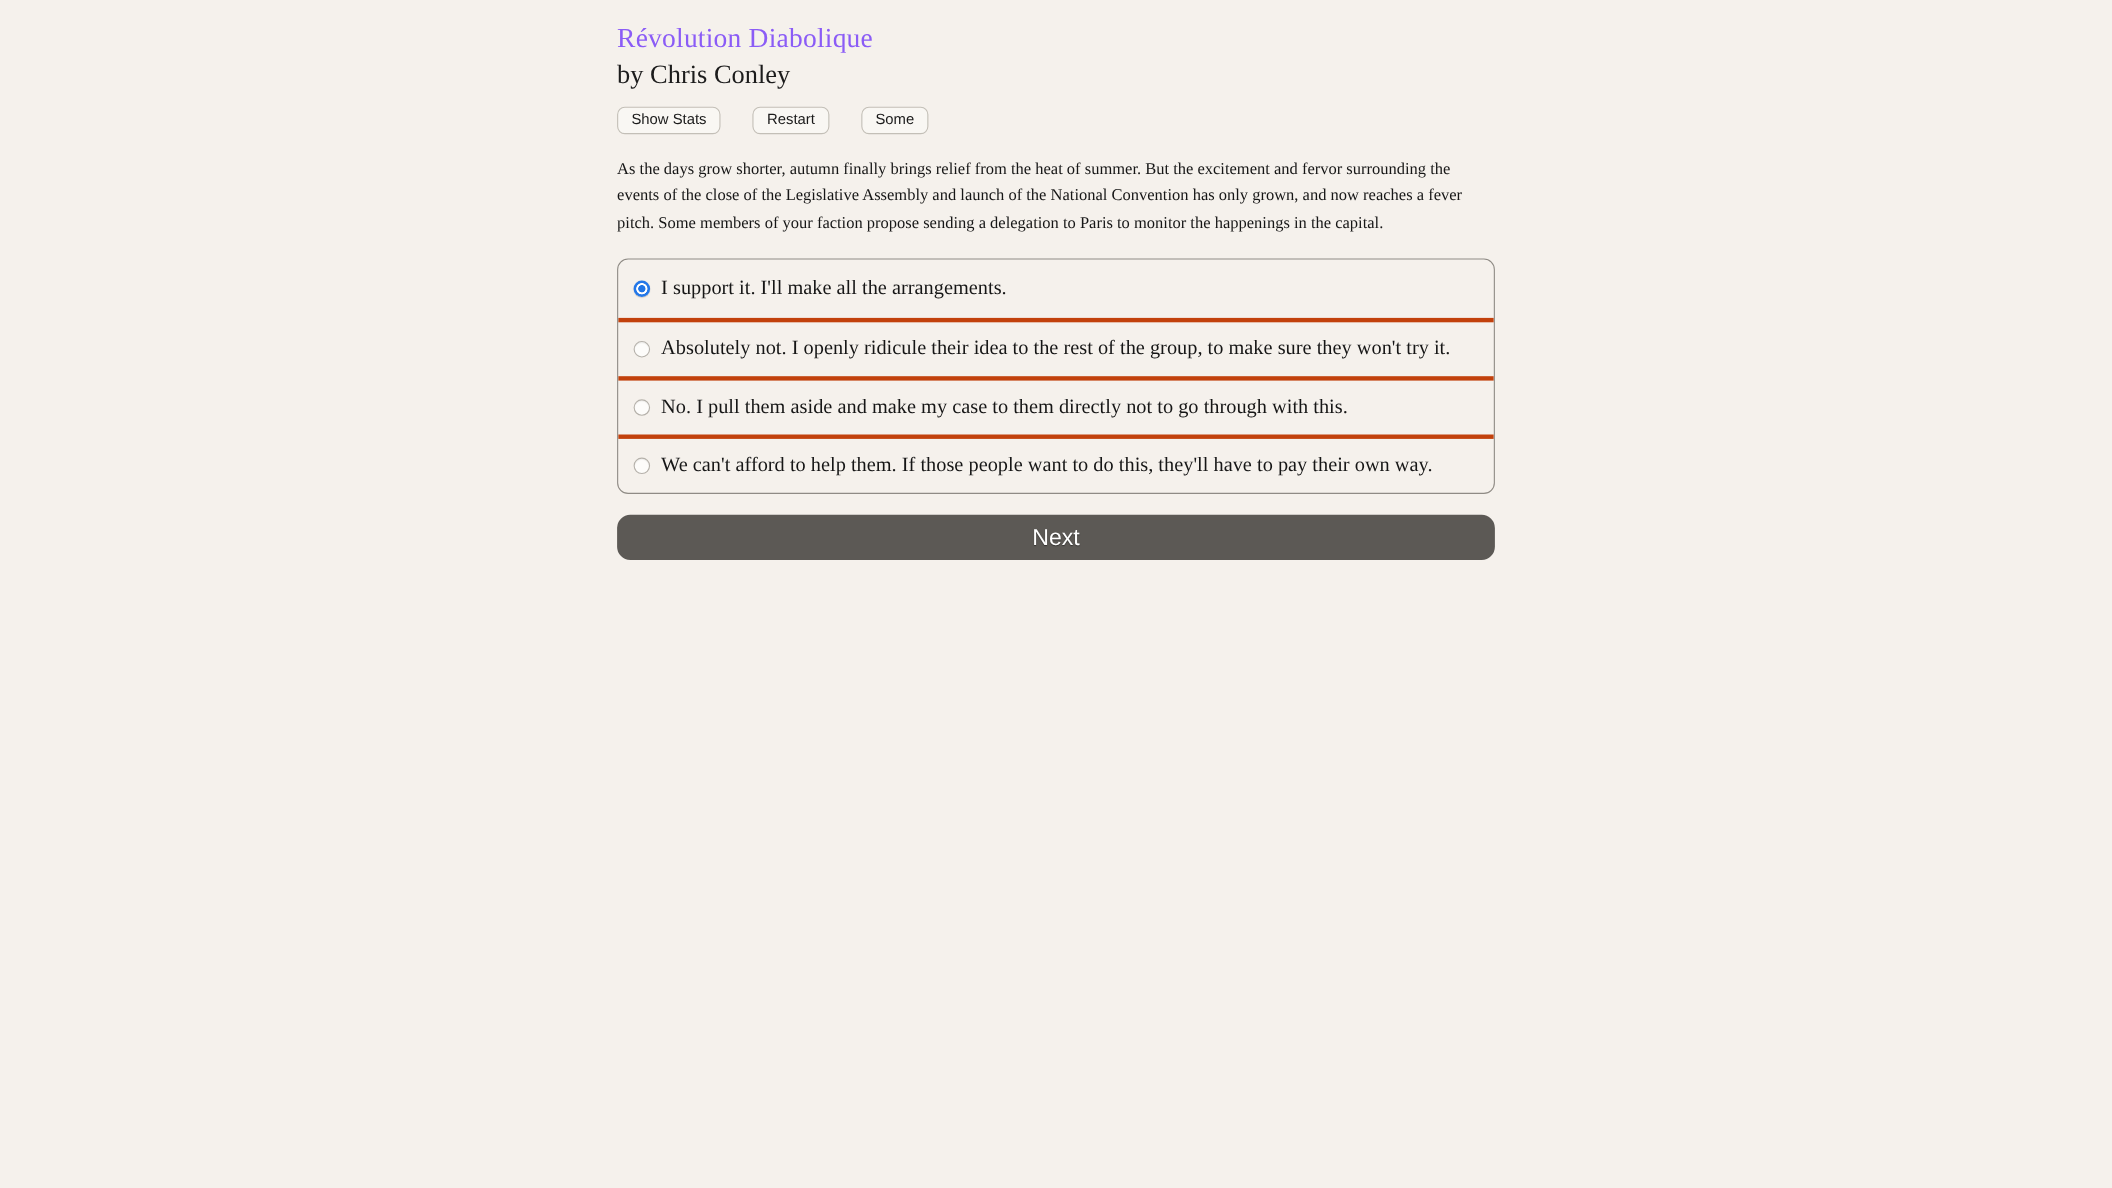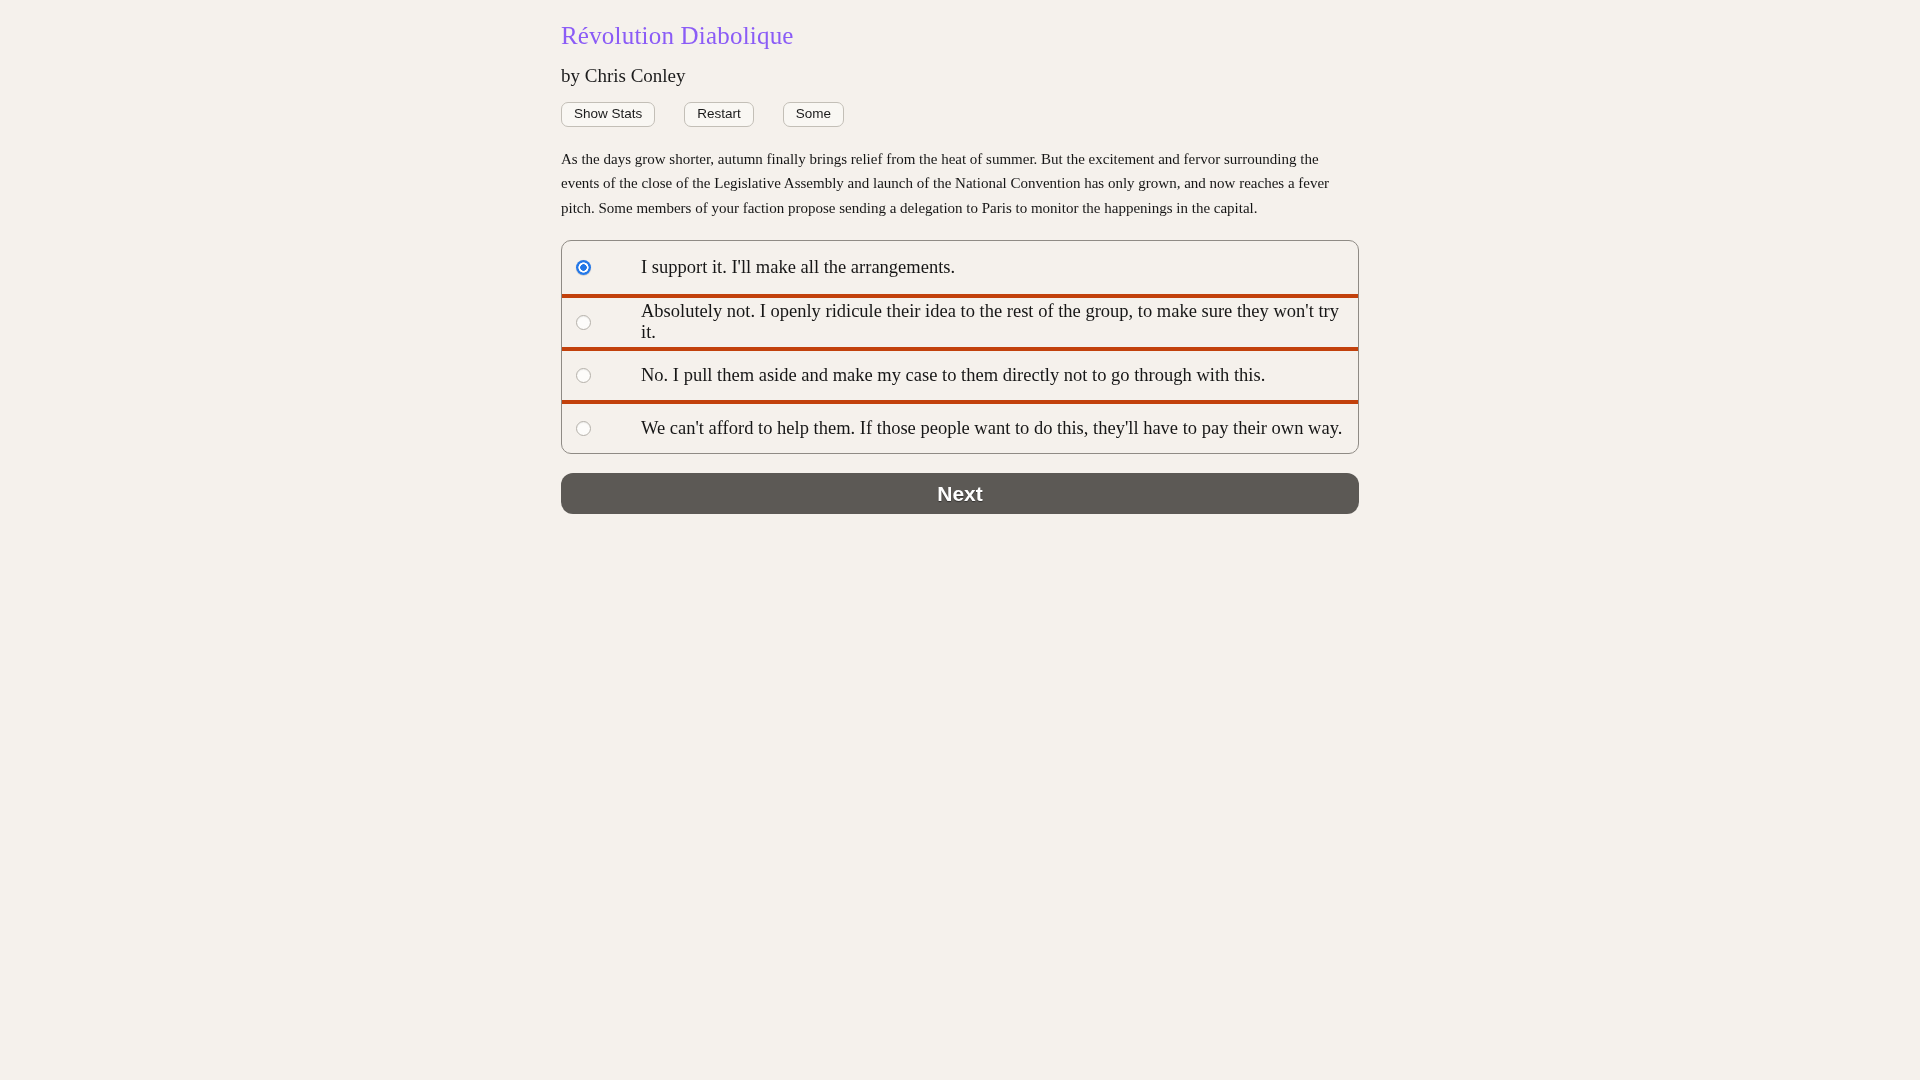--- a/index.html
+++ b/index.html
@@ -15,22 +15,22 @@
     margin: 0 auto;
     padding-top: 22px;
   }
   h1.story-title {
     font-size: 25px;
     font-weight: normal;
     letter-spacing: 0.2px;
     color: #8b5cf6;
   }
   .story-author {
-    margin-top: 15px;
-    font-size: 19px;
+    margin-top: 5px;
+    font-size: 24px;
     color: #1c1c1c;
   }
   .toolbar {
     margin-top: 15px;
     display: flex;
     gap: 29px;
   }
   .toolbar button {
     font-family: "Liberation Sans", sans-serif;
     font-size: 13.5px;
@@ -80,34 +80,33 @@
     background: radial-gradient(circle at 50% 50%,
       #2176e6 0 3px,
       #ffffff 3.6px 4.8px,
       #2478e8 5.4px 100%);
     box-shadow: 0 0.5px 1px rgba(0,0,0,0.25);
   }
   .choice-label {
     font-size: 18.5px;
     color: #161616;
     padding-bottom: 1px;
-    margin-left: 40px;
   }
   .next-button {
     display: block;
     width: 798px;
     height: 41px;
     margin-top: 19px;
     background: #5c5955;
     border: none;
     border-radius: 12px;
     color: #ffffff;
     font-family: "Liberation Sans", sans-serif;
     font-size: 21px;
-    font-weight: bold;
+    font-weight: normal;
     text-shadow: 0 1px 1px rgba(0,0,0,0.45);
     cursor: pointer;
   }
 </style>
 </head>
 <body>
 
 <div class="container">
 
   <h1 class="story-title">Révolution Diabolique</h1>

